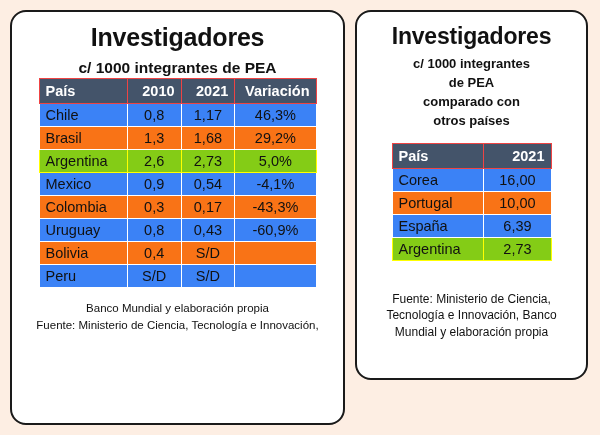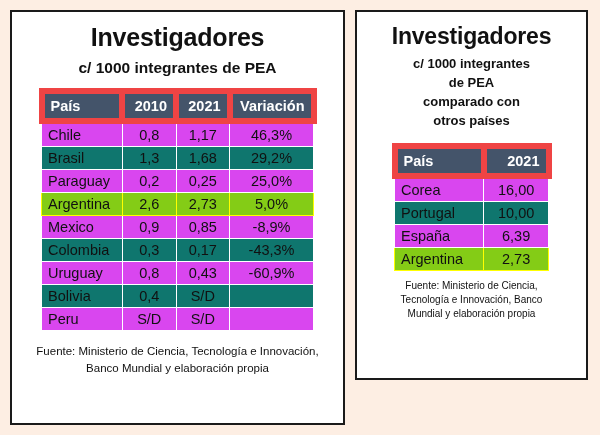--- a/index.html
+++ b/index.html
@@ -19,21 +19,21 @@
     height: 435px;
     box-sizing: border-box;
     padding: 10px;
     display: flex;
     gap: 10px;
     align-items: flex-start;
   }
   .panel {
     background: #ffffff;
     border: 2px solid #1a1a1a;
-    border-radius: 0;
+    border-radius: 16px;
     box-sizing: border-box;
   }
   .panel-left {
     width: 335px;
     height: 415px;
     padding: 12px 12px 8px 12px;
   }
   .panel-right {
     width: 233px;
     height: 370px;
@@ -50,21 +50,20 @@
   }
   .panel-right .title {
     font-size: 23px;
   }
   .subtitle {
     text-align: center;
     font-size: 15.5px;
     font-weight: bold;
     color: #111;
     line-height: 1.35;
-    margin-bottom: 10px;
   }
   .panel-right .subtitle {
     font-size: 13px;
     line-height: 1.45;
     margin-bottom: 12px;
   }
   table {
     border-collapse: collapse;
     margin: 0 auto;
     font-size: 14.5px;
@@ -74,55 +73,55 @@
     width: 278px;
   }
   .tbl-right {
     width: 160px;
   }
   thead th {
     background: #44546a;
     color: #ffffff;
     font-weight: bold;
     padding: 4px 6px;
-    border: 6px solid #ef4444;
+    border: 1px solid #ef4444;
     text-align: left;
     font-size: 14.5px;
   }
   thead th.num {
     text-align: right;
   }
   tbody td {
     padding: 3px 6px;
     border: 1px solid #ffffff;
-    background: #d946ef;
+    background: #3b82f6;
     text-align: center;
     white-space: nowrap;
   }
   tbody td.country {
     text-align: left;
   }
   tbody tr.alt td {
-    background: #0f766e;
+    background: #f97316;
   }
   tbody tr.highlight td {
     background: #84cc16;
     font-weight: normal;
     border: 1px solid #ffff00;
   }
   .source {
     margin-top: 12px;
     text-align: center;
     font-size: 11.5px;
     color: #111;
     line-height: 1.4;
   }
   .panel-right .source {
-    margin-top: 8px;
-    font-size: 10px;
+    margin-top: 30px;
+    font-size: 12px;
   }
 </style>
 </head>
 <body>
 
 <div class="page">
 
   <div class="panel panel-left">
     <div class="title">Investigadores</div>
     <div class="subtitle">
@@ -143,38 +142,32 @@
           <td class="country">Chile</td>
           <td>0,8</td>
           <td>1,17</td>
           <td>46,3%</td>
         </tr>
         <tr class="alt">
           <td class="country">Brasil</td>
           <td>1,3</td>
           <td>1,68</td>
           <td>29,2%</td>
-        </tr>
-        <tr>
-          <td class="country">Paraguay</td>
-          <td>0,2</td>
-          <td>0,25</td>
-          <td>25,0%</td>
         </tr>
         <tr class="highlight">
           <td class="country">Argentina</td>
           <td>2,6</td>
           <td>2,73</td>
           <td>5,0%</td>
         </tr>
         <tr>
           <td class="country">Mexico</td>
           <td>0,9</td>
-          <td>0,85</td>
-          <td>-8,9%</td>
+          <td>0,54</td>
+          <td>-4,1%</td>
         </tr>
         <tr class="alt">
           <td class="country">Colombia</td>
           <td>0,3</td>
           <td>0,17</td>
           <td>-43,3%</td>
         </tr>
         <tr>
           <td class="country">Uruguay</td>
           <td>0,8</td>
@@ -190,22 +183,22 @@
         <tr>
           <td class="country">Peru</td>
           <td>S/D</td>
           <td>S/D</td>
           <td></td>
         </tr>
       </tbody>
     </table>
 
     <div class="source">
+      <div>Banco Mundial y elaboración propia</div>
       <div>Fuente: Ministerio de Ciencia, Tecnología e Innovación,</div>
-      <div>Banco Mundial y elaboración propia</div>
     </div>
   </div>
 
   <div class="panel panel-right">
     <div class="title">Investigadores</div>
     <div class="subtitle">
       <div>c/ 1000 integrantes</div>
       <div>de PEA</div>
       <div>comparado con</div>
       <div>otros países</div>

